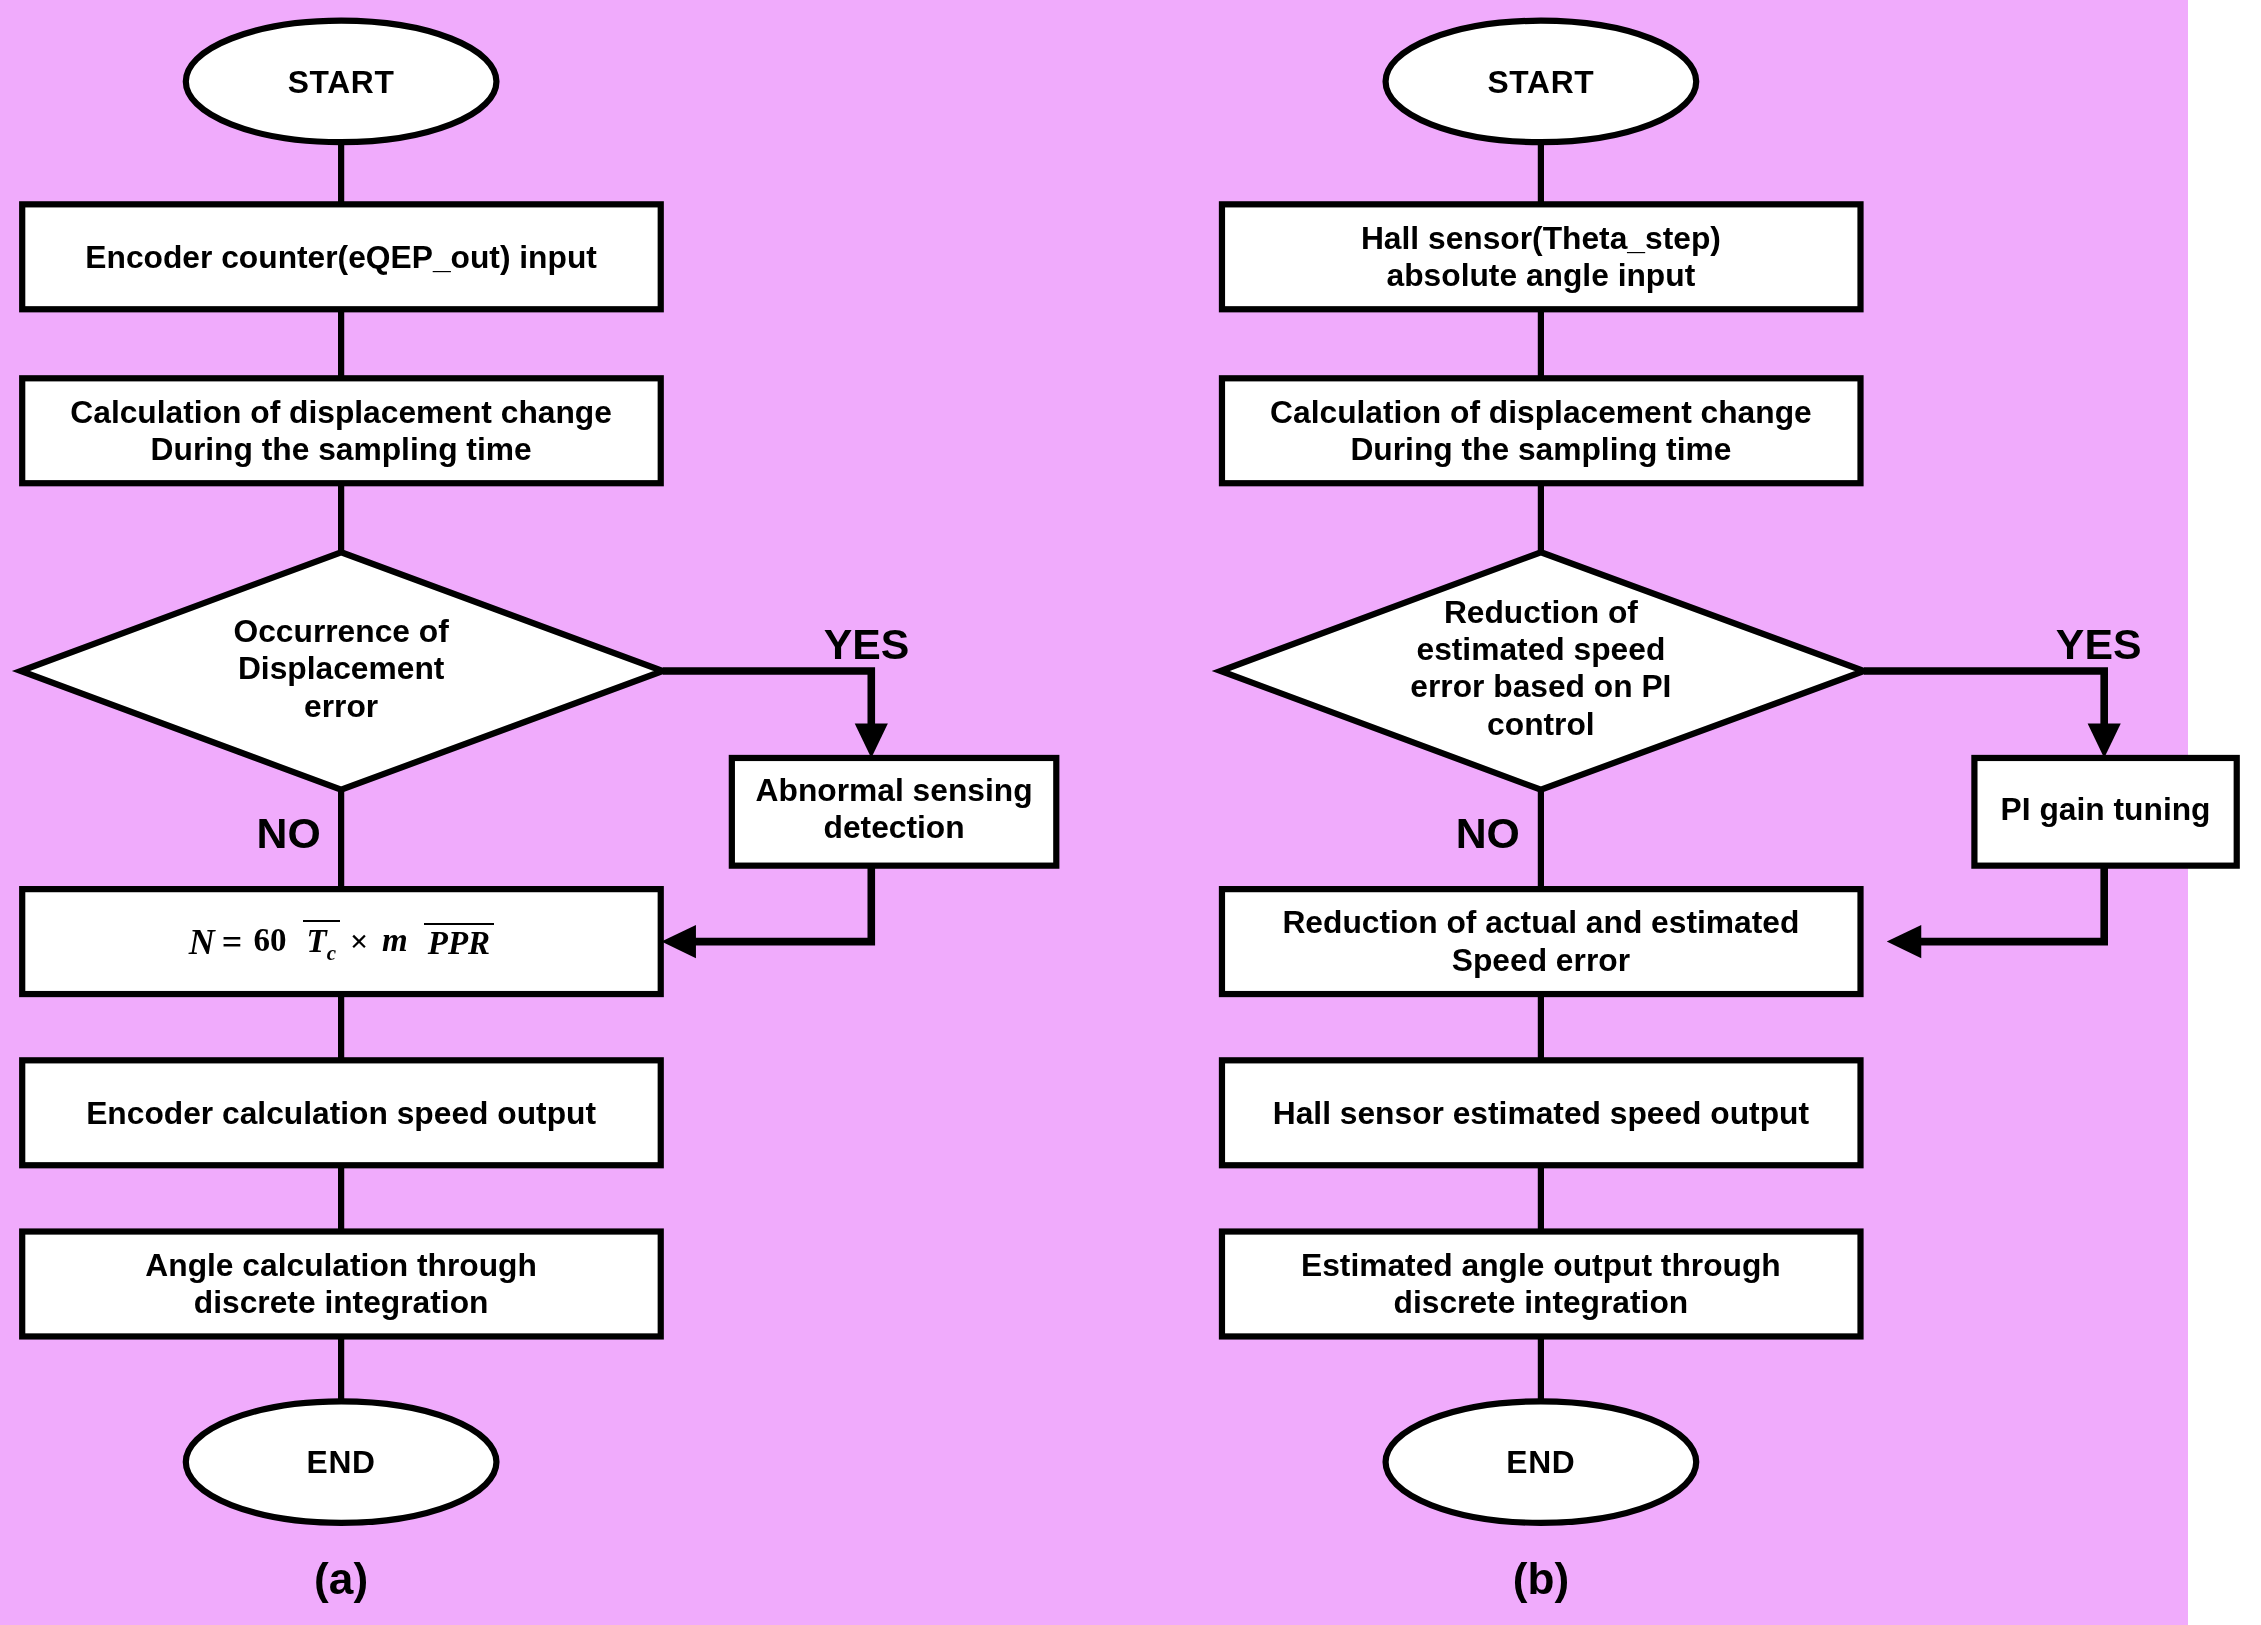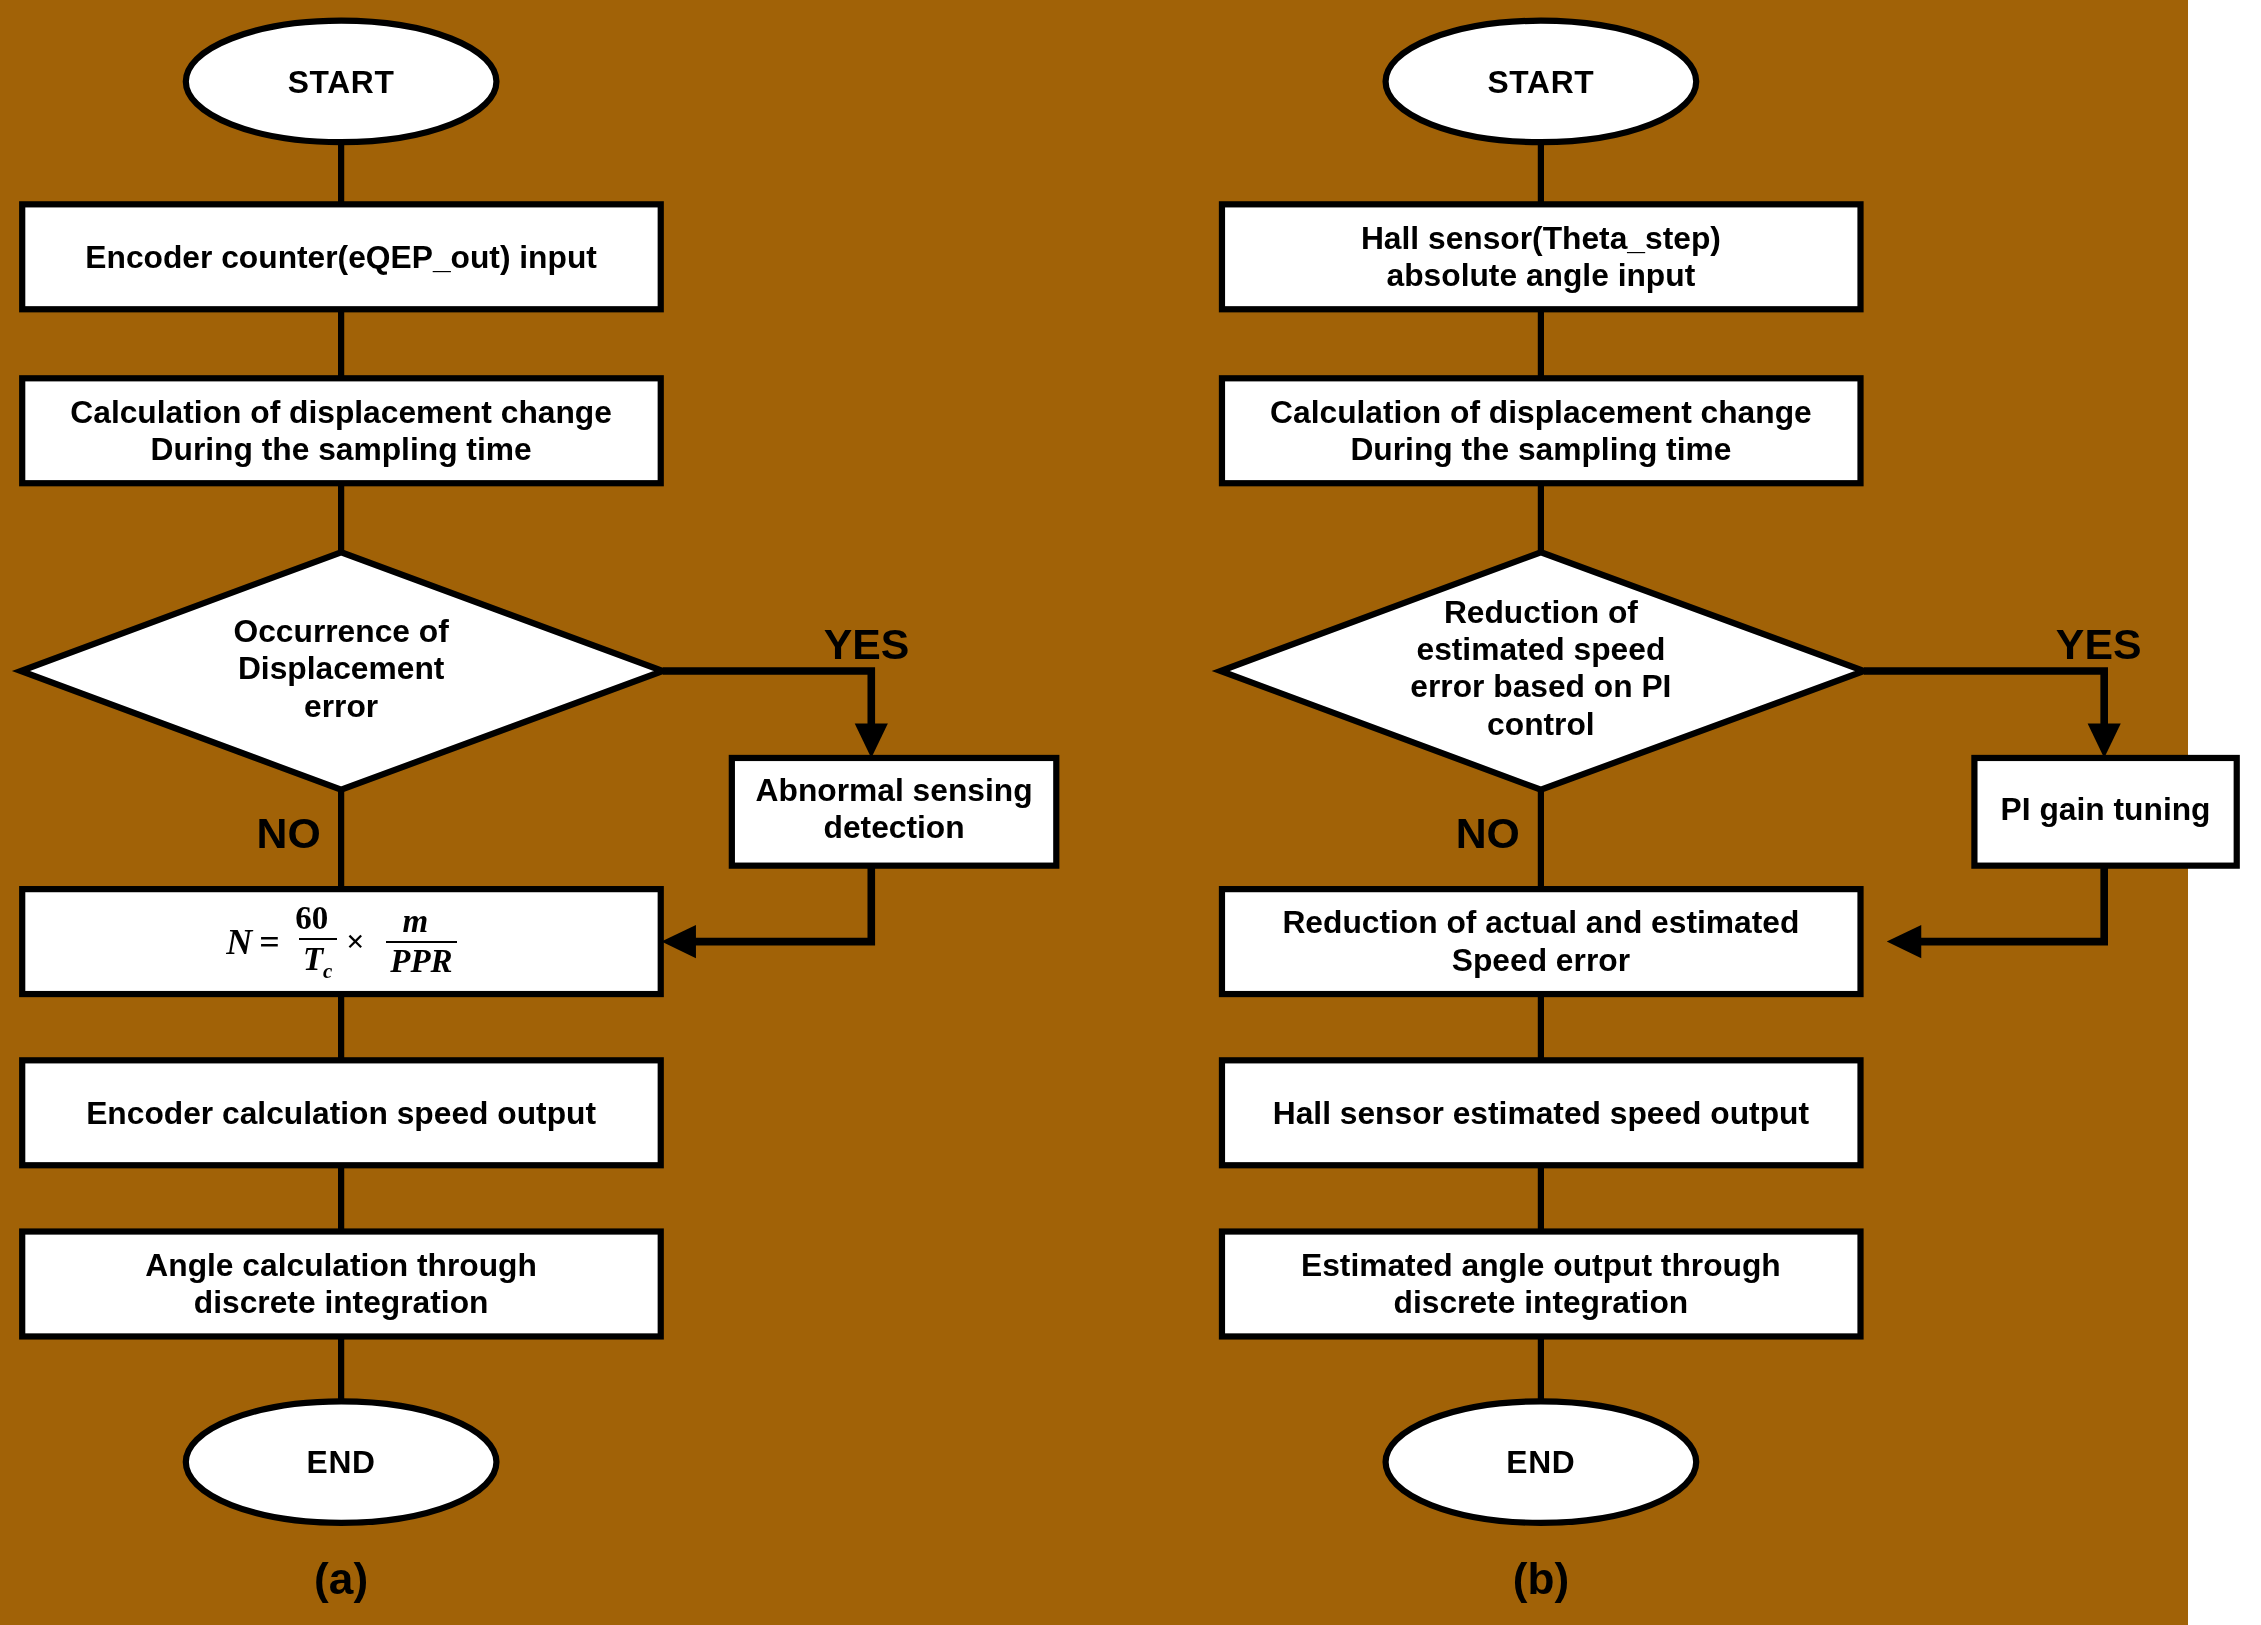--- a/index.html
+++ b/index.html
@@ -4,21 +4,21 @@
 <style>
   html, body {
     margin: 0;
     padding: 0;
     background: #ffffff;
   }
   #root {
     position: relative;
     width: 2188px;
     height: 1625px;
-    background: #a16207;
+    background: #f0abfc;
     font-family: "Liberation Sans", sans-serif;
   }
   svg.flow {
     position: absolute;
     left: 0;
     top: 0;
     width: 2261px;
     height: 1625px;
     display: block;
   }
@@ -91,21 +91,21 @@
     font-size: 36px;
     margin: 0 7px;
   }
   .f-times {
     font-weight: bold;
     font-size: 32px;
     margin: 0 9.7px;
   }
   .frac {
     display: inline-flex;
-    flex-direction: column;
+    flex-direction: row;
     align-items: center;
     justify-content: center;
     line-height: 1;
   }
   .frac .num {
     font-weight: bold;
     font-size: 33px;
     padding: 0 4.1px 2.8px 4.1px;
   }
   .frac .den {

